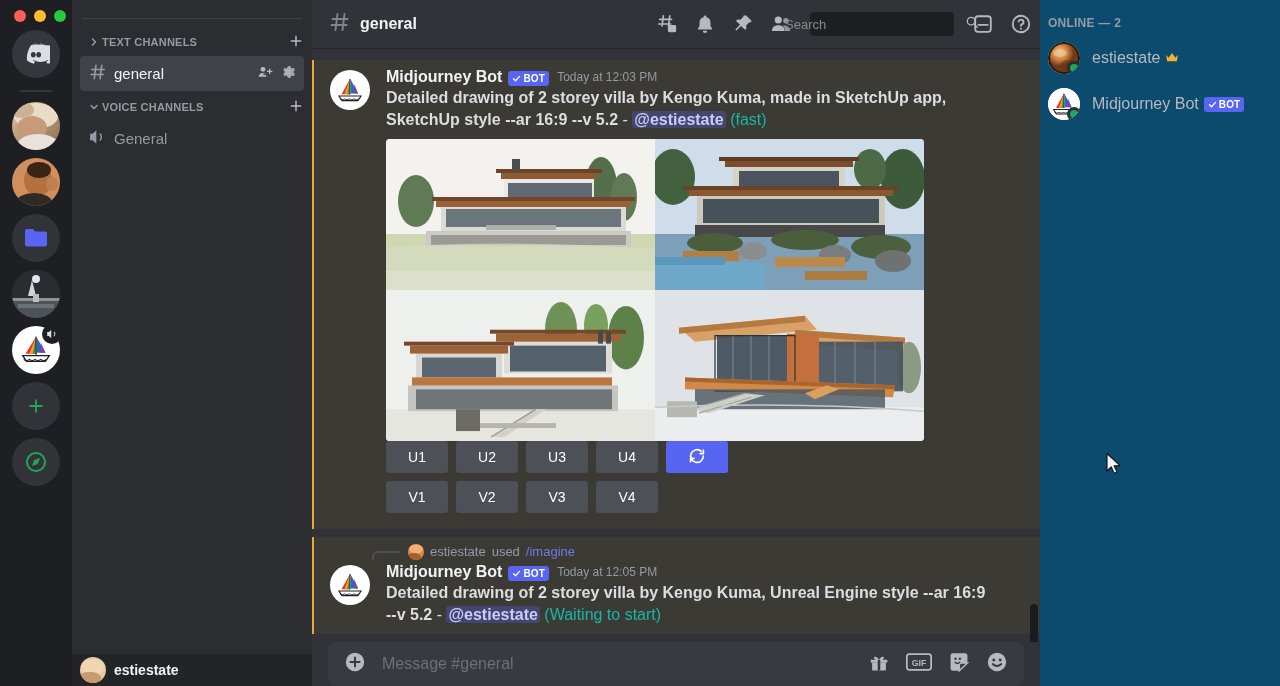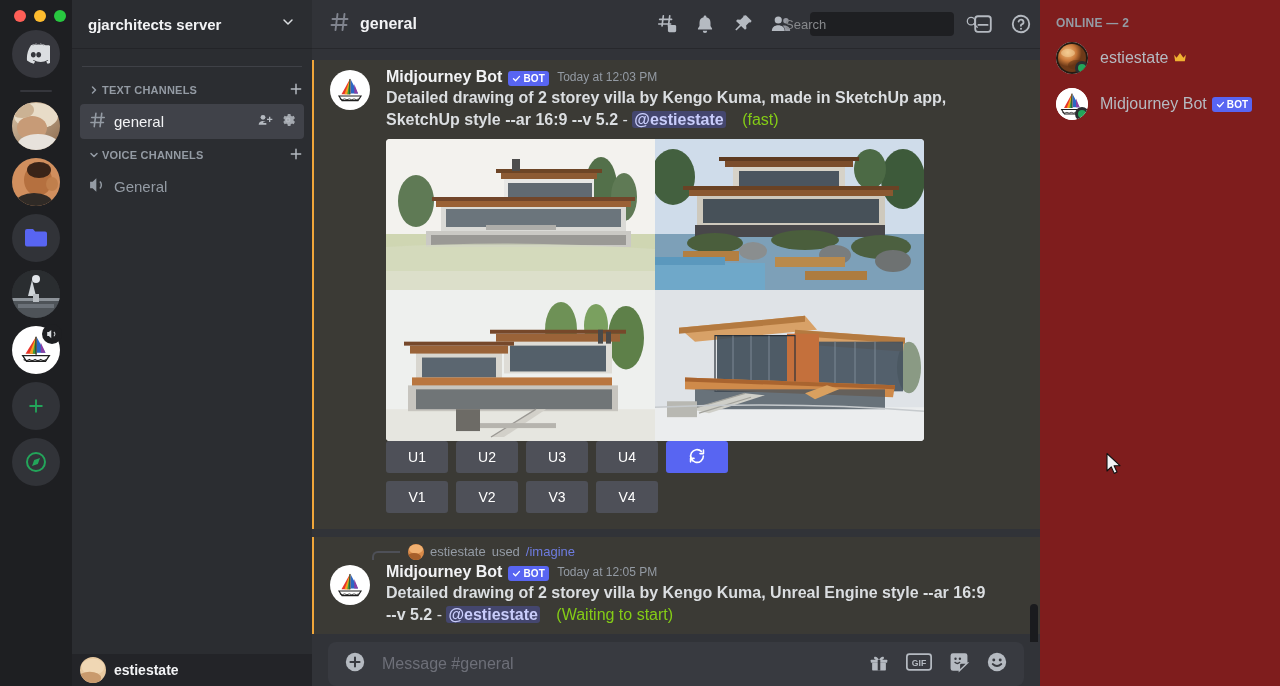--- a/index.html
+++ b/index.html
@@ -176,21 +176,21 @@
   }
   .ts { font-size: 12px; color: #949ba4; margin-left: 2px; }
   .msg-text {
     font-size: 16px; color: #dbdee1; line-height: 1.375;
     font-weight: 600; word-wrap: break-word;
   }
   .mention {
     background: rgba(88,101,242,.3); color: #c9cdfb;
     border-radius: 3px; padding: 0 2px; font-weight: 600;
   }
-  .fade { color: #84cc16; font-weight: 400; padding-left: 12px; }
+  .fade { color: #14b8a6; font-weight: 400; }
   .dash { color: #dbdee1; font-weight: 400; }
 
   .grid-img {
     width: 538px; height: 302px; margin-top: 8px;
     border-radius: 4px; overflow: hidden;
     display: grid; grid-template-columns: 1fr 1fr; grid-template-rows: 1fr 1fr;
     background: #dfe0db;
   }
   .quad { position: relative; overflow: hidden; }
 
@@ -212,22 +212,22 @@
   }
   .composer-input {
     flex: 1; background: transparent; border: none; outline: none;
     color: #dbdee1; font-size: 16px; font-family: "Liberation Sans", sans-serif;
   }
   .composer-input::placeholder { color: #6d6f78; }
   .composer-icons { display: flex; align-items: center; gap: 16px; color: #b5bac1; }
 
   
   .members {
-    width: 240px; flex: 0 0 240px; background: #7f1d1d;
-    padding: 16px 8px 0;
+    width: 240px; flex: 0 0 240px; background: #0c4a6e;
+    padding: 16px 0 0;
   }
   .members-head {
     font-size: 12px; font-weight: 600; color: #949ba4;
     letter-spacing: .02em; padding: 0 8px 6px;
   }
   .member {
     display: flex; align-items: center; gap: 12px;
     padding: 6px 8px; border-radius: 4px; margin-bottom: 2px;
   }
   .mem-av {
@@ -351,28 +351,20 @@
       <div class="rail-action">
         <svg width="24" height="24" viewBox="0 0 24 24">
             <circle cx="12" cy="12" r="9" fill="none" stroke="#23a55a" stroke-width="2"></circle>
             <path d="M16 8l-2.2 6L8 16l2.2-6z" fill="#23a55a"></path>
           </svg>
       </div>
     </div>
   </div>
 
   <div class="sidebar">
-    <div class="server-header">
-      <div class="server-name">gjarchitects server</div>
-      <span>
-        <svg width="16" height="16" viewBox="0 0 24 24" fill="none" stroke="#dbdee1" stroke-width="2.2" stroke-linecap="round" stroke-linejoin="round">
-            <path d="M6 9l6 6 6-6"></path>
-          </svg>
-      </span>
-    </div>
 
     <div class="chan-scroll">
 
       <div class="sb-divider"></div>
 
       <div class="cat">
         <span class="cat-arrow">
           <svg width="12" height="12" viewBox="0 0 24 24" fill="none" stroke="#949ba4" stroke-width="3" stroke-linecap="round" stroke-linejoin="round">
               <path d="M9 6l6 6-6 6"></path>
             </svg>

